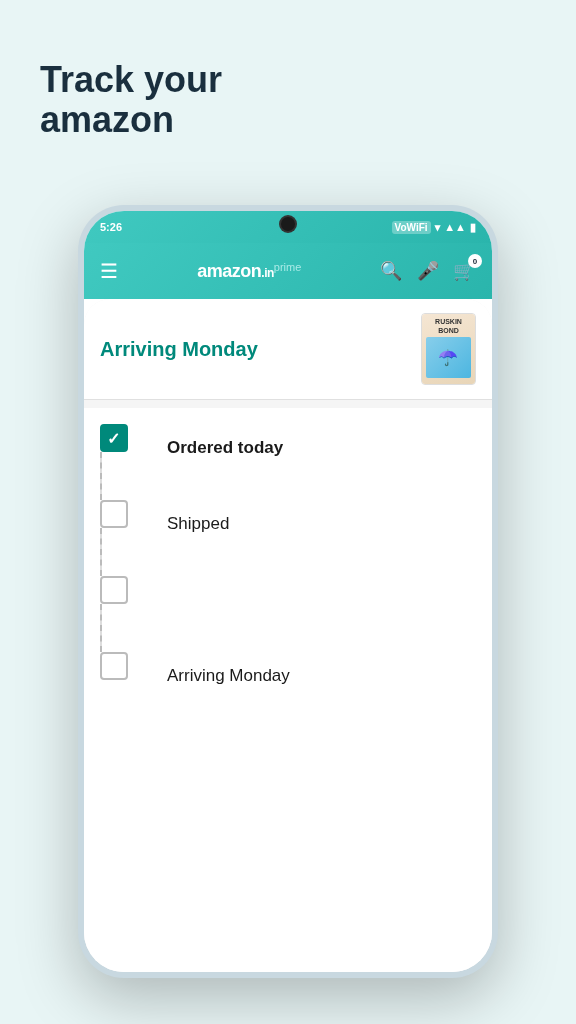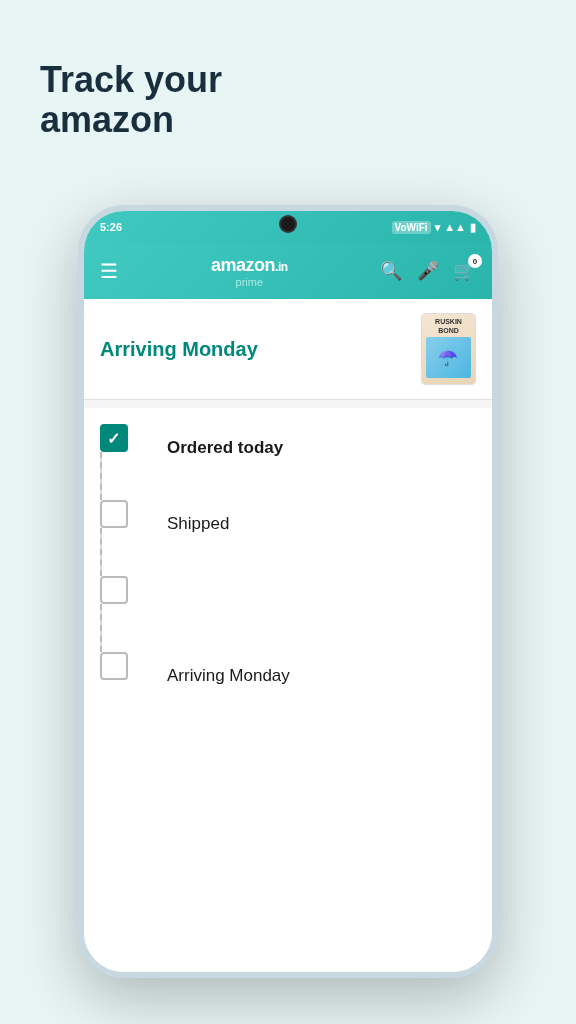--- a/index.html
+++ b/index.html
@@ -114,22 +114,22 @@
     }
 
     .hamburger-icon {
       color: white;
       font-size: 20px;
       cursor: pointer;
     }
 
     .amazon-logo {
       display: flex;
-      flex-direction: column;
-      align-items: center;
+      flex-direction: row;
+      align-items: flex-start;
     }
 
     .amazon-logo-text {
       color: white;
       font-size: 18px;
       font-weight: bold;
       letter-spacing: -0.5px;
     }
 
     .amazon-logo-text .dot-in {

